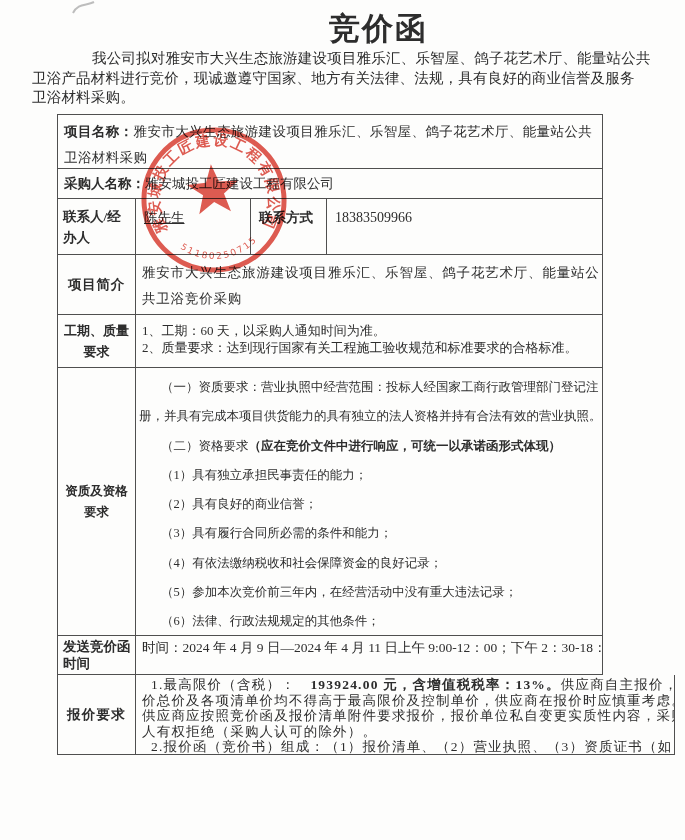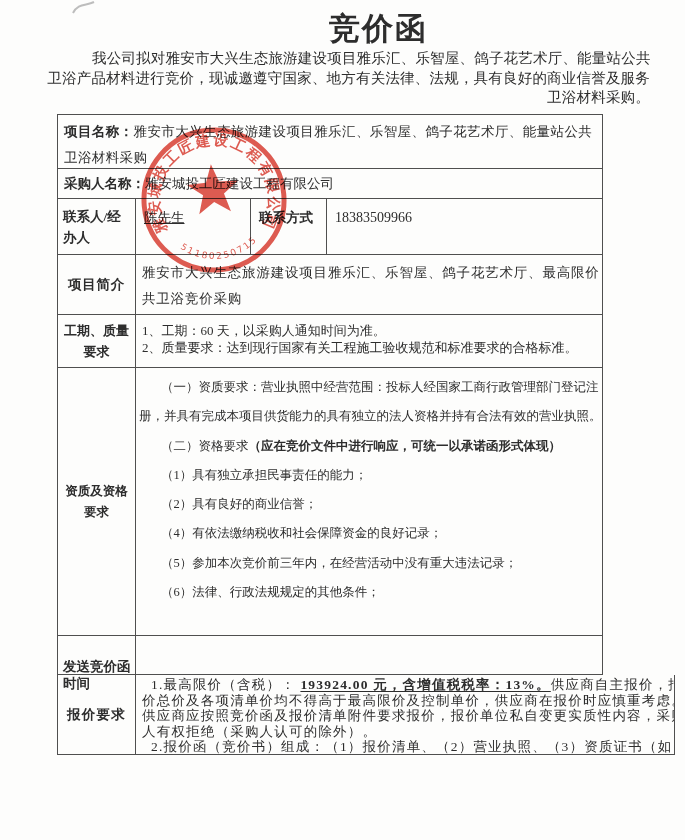--- a/index.html
+++ b/index.html
@@ -7,21 +7,21 @@
     width:685px; height:840px; position:relative; overflow:hidden;
     background:#fdfdfc; color:#2d2d2d;
     font-family:"Liberation Serif","DejaVu Serif",serif;
   }
   .title {
     position:absolute; left:0; top:8px; width:685px;
     text-align:center; font-size:31px; font-weight:bold; letter-spacing:2px;padding-left:36px;
   }
   .intro { position:absolute; left:32px; top:49px; width:618px;
     font-size:14.5px; line-height:19.5px; letter-spacing:0.2px; }
-  .intro .ln { white-space:nowrap;text-align:right; }
+  .intro .ln { white-space:nowrap; }
   .intro .ind { text-indent:60px; }
 
   .tbl { position:absolute; left:57px; top:114px; }
   .row {
     box-sizing:border-box; width:546px; display:flex;
     border:1px solid #4f4f4f; border-top:none;
     font-size:13.5px; line-height:26px; background:transparent;
   }
   .row.first { border-top:1px solid #4f4f4f; }
   .row.wide { width:618px; }
@@ -40,25 +40,25 @@
   .c-phv  { flex:1 1 auto; padding:6px 4px 0 8px; font-size:14px; }
 
   .r1 { height:55px; letter-spacing:0.4px; } .r1 .cnt { line-height:26px; padding-top:4px; }
   .r2 { height:30px; } .r2 .cnt { line-height:27px; }
   .r3 { height:56px; }
   .r4 { height:60px; letter-spacing:0.8px; } .r4 .cnt { line-height:26px; padding-top:5px; }
   .r5 { height:62px; letter-spacing:0.4px; } .r5 .cnt { line-height:27px; padding-top:5px; }
   .r6 { height:53px; font-size:13px; } .r6 .cnt { line-height:17px; padding-top:7px; }
   .r7 { height:268px; font-size:12.5px; } .r7 .cnt { line-height:29.3px; padding-top:5px; padding-left:3px; }
   .r7 .ind { padding-left:22px; }
-  .r8 { height:39px; font-size:13.5px;flex-direction:column; } .r8 .cnt { line-height:17px; padding-top:3px; }
+  .r8 { height:39px; font-size:13.5px; } .r8 .cnt { line-height:17px; padding-top:3px; }
   .r8 .lbl { line-height:17px; }
   .r9 { height:80px; font-size:13.5px; letter-spacing:1.2px; } .r9 .cnt { line-height:15.6px; padding-top:2px; }
   .r9 .ind { padding-left:9px; }
-  .ul { text-decoration:underline; font-weight:bold; text-underline-offset:2px; }
+  .ul { font-weight:bold; text-underline-offset:2px;margin-left:10px; }
   .bold { font-weight:bold; }
 
   .seal { position:absolute; left:137px; top:123px; width:154px; height:154px;
     mix-blend-mode:multiply; opacity:0.82; transform:rotate(-5deg); }
   .artifact { position:absolute; left:70px; top:0; opacity:0.55; }
 </style>
 </head>
 <body>
 
 <svg class="artifact" width="30" height="16">
@@ -94,21 +94,21 @@
       <div>办人</div>
     </div>
     <div class="c-name">陈先生</div>
     <div class="c-phl">联系方式</div>
     <div class="c-phv">18383509966</div>
   </div>
 
   <div class="row r4">
     <div class="lbl">项目简介</div>
     <div class="cnt">
-      <div class="ln">雅安市大兴生态旅游建设项目雅乐汇、乐智屋、鸽子花艺术厅、最高限价</div>
+      <div class="ln">雅安市大兴生态旅游建设项目雅乐汇、乐智屋、鸽子花艺术厅、能量站公</div>
       <div class="ln">共卫浴竞价采购</div>
     </div>
   </div>
 
 
   <div class="row r6">
     <div class="lbl">
       <div>工期、质量</div>
       <div>要求</div>
     </div>
@@ -122,20 +122,21 @@
     <div class="lbl">
       <div>资质及资格</div>
       <div>要求</div>
     </div>
     <div class="cnt">
       <div class="ln ind">（一）资质要求：营业执照中经营范围：投标人经国家工商行政管理部门登记注</div>
       <div class="ln">册，并具有完成本项目供货能力的具有独立的法人资格并持有合法有效的营业执照。</div>
       <div class="ln ind"><span>（二）资格要求</span><span class="bold">（应在竞价文件中进行响应，可统一以承诺函形式体现）</span></div>
       <div class="ln ind">（1）具有独立承担民事责任的能力；</div>
       <div class="ln ind">（2）具有良好的商业信誉；</div>
+      <div class="ln ind">（3）具有履行合同所必需的条件和能力；</div>
       <div class="ln ind">（4）有依法缴纳税收和社会保障资金的良好记录；</div>
       <div class="ln ind">（5）参加本次竞价前三年内，在经营活动中没有重大违法记录；</div>
       <div class="ln ind">（6）法律、行政法规规定的其他条件；</div>
     </div>
   </div>
 
   <div class="row r8">
     <div class="lbl left">
       <div>发送竞价函</div>
       <div>时间</div>

